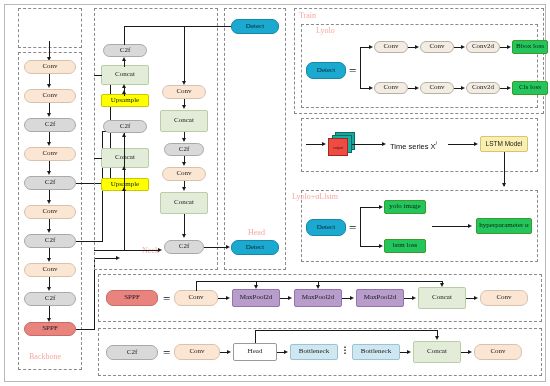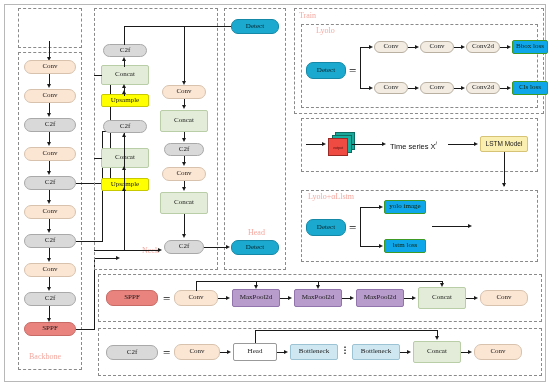--- a/index.html
+++ b/index.html
@@ -14,21 +14,21 @@
   
   .node{position:absolute;box-sizing:border-box;display:flex;align-items:center;justify-content:center;
         text-align:center;font-size:7px;line-height:1.05;border:1px solid #9a9a9a;border-radius:4px;
         color:#1a1a1a;font-family:"Liberation Serif",serif;background:#eee;}
   .conv{background:#fbe6d4;border-color:#d8c2ae;}
   .c2f{background:#d9d9d9;border-color:#a9a9a9;}
   .concat{background:#e2ecd8;border-color:#b9cda6;}
   .upsample{background:#ffff00;border-color:#c9c900;}
   .sppf{background:#e8837e;border-color:#c86a65;}
   .detect{background:#1ba9cf;border-color:#1488a6;color:#05232c;}
-  .green{background:#0ea5e9;border-color:#3f9925;color:#10250a;}
+  .green{background:#22c55e;border-color:#3f9925;color:#10250a;}
   .origimg{background:#7ab648;border-color:#4d7a27;color:#17240c;border-radius:0;}
   .maxpool{background:#b89ccb;border-color:#9275ac;}
   .bottleneck{background:#cfe7f1;border-color:#9cc3d4;}
   .split{background:#ffffff;border-color:#9a9a9a;}
   .lstm{background:#fbeeb1;border-color:#d6c375;}
   .conv2d{background:#f2ece3;border-color:#b9b0a2;}
   .pill{border-radius:7px;font-family:Liberation Serif, serif;}
   .sq{border-radius:2px;}
 
   
@@ -235,36 +235,37 @@
 
   <div class="ln lh" style="left:448px;top:144px;width:28px;"></div>
   <div class="arw ar" style="left:474px;top:141.5px;"></div>
 
   <div class="node lstm sq" style="left:480px;top:136px;width:48px;height:16px;font-family:'Liberation Sans',sans-serif;font-size:6.5px;">LSTM Model</div>
 
   <div class="ln lv" style="left:504px;top:152px;height:34px;"></div>
   <div class="arw ad" style="left:502px;top:183px;"></div>
 
   <div class="grp" style="left:301px;top:190px;width:237px;height:72px;"></div>
-  <div class="grp-label" style="left:308px;top:192px;text-align:right;">Lyolo+αLlstm</div>
+  <div class="grp-label" style="left:292px;top:192px;text-align:right;">Lyolo+αLlstm</div>
 
   <div class="node detect pill" style="left:306px;top:219px;width:40px;height:17px;">Detect</div>
   <div class="eq" style="left:349px;top:221px;">=</div>
 
   <div class="ln lv" style="left:360px;top:207px;height:39px;"></div>
   <div class="ln lh" style="left:360px;top:207px;width:21px;"></div>
   <div class="arw ar" style="left:379px;top:204.5px;"></div>
   <div class="ln lh" style="left:360px;top:246px;width:21px;"></div>
   <div class="arw ar" style="left:379px;top:243.5px;"></div>
 
   <div class="node green sq" style="left:384px;top:200px;width:42px;height:14px;">yolo image</div>
   <div class="node green sq" style="left:384px;top:239px;width:42px;height:14px;">lstm loss</div>
 
   <div class="ln lh" style="left:432px;top:226px;width:38px;"></div>
   <div class="arw ar" style="left:468px;top:223.5px;"></div>
+  <div class="node green sq" style="left:476px;top:218px;width:56px;height:16px;">hyperparameter α</div>
 
   <div class="grp" style="left:98px;top:274px;width:444px;height:48px;"></div>
 
   <div class="node sppf pill" style="left:106px;top:290px;width:52px;height:16px;">SPPF</div>
   <div class="eq" style="left:163px;top:292px;">=</div>
 
   <div class="node conv pill" style="left:174px;top:290px;width:44px;height:16px;">Conv</div>
   <div class="ln lh" style="left:218px;top:298px;width:10px;"></div>
   <div class="arw ar" style="left:226px;top:295.5px;"></div>
   <div class="node maxpool sq" style="left:232px;top:289px;width:48px;height:18px;">MaxPool2d</div>

